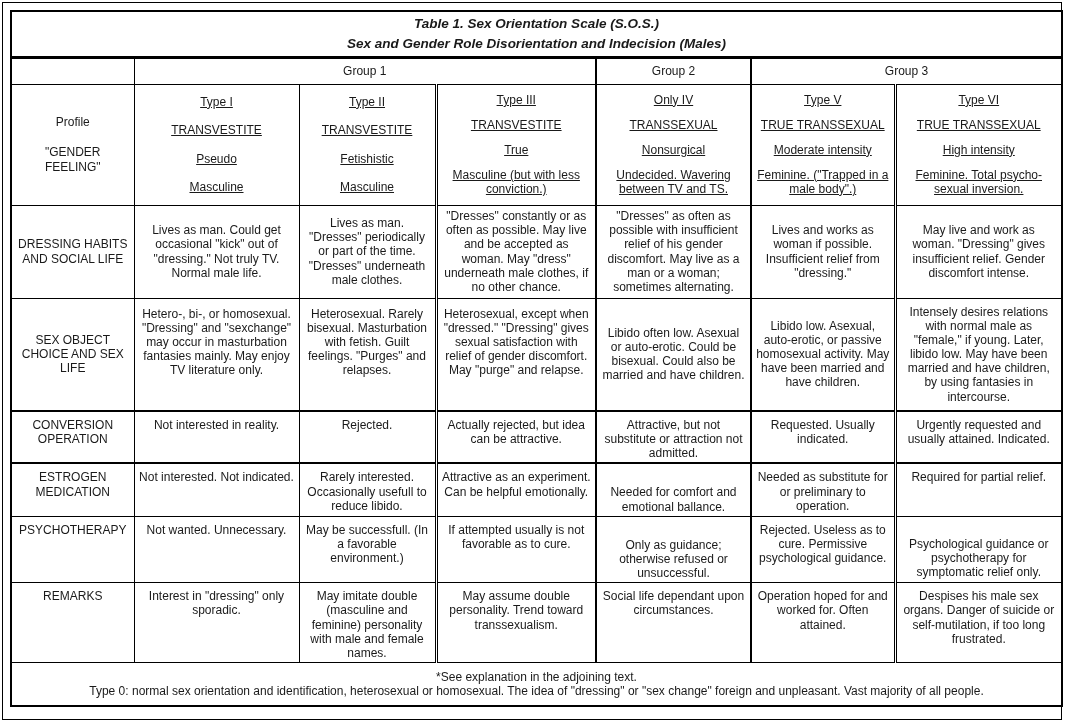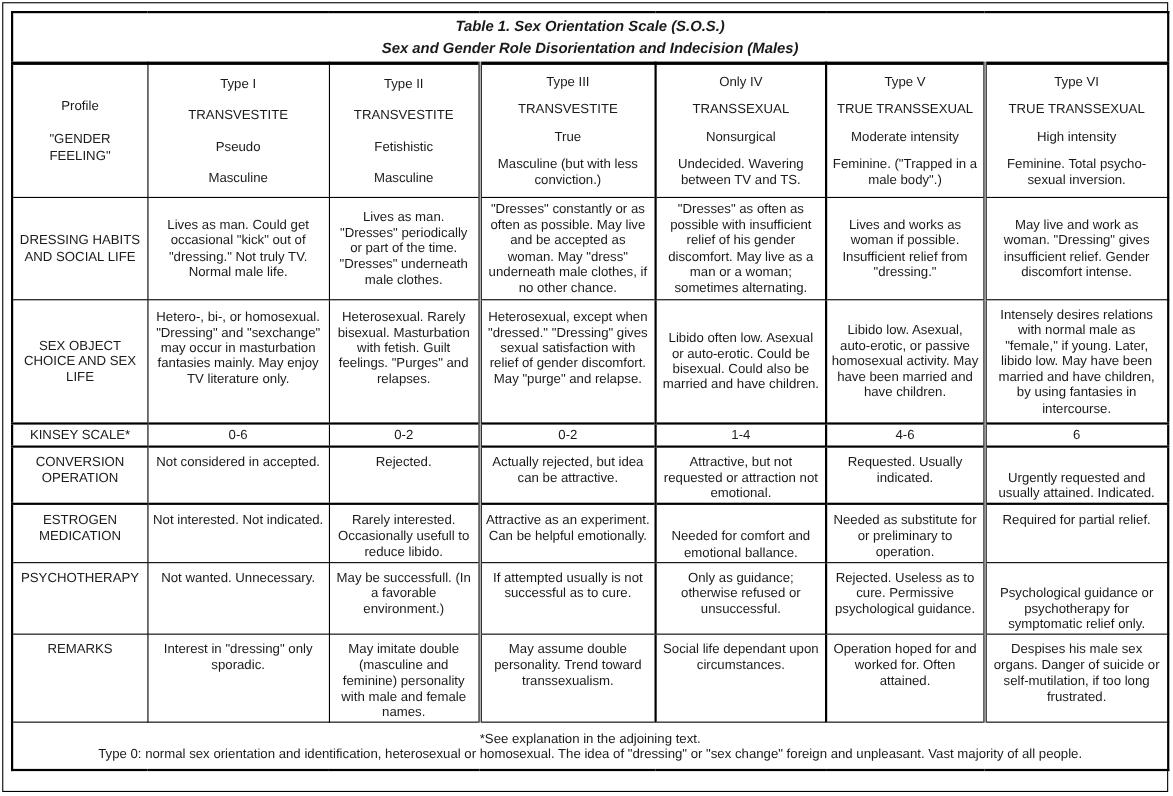--- a/index.html
+++ b/index.html
@@ -4,21 +4,21 @@
 <style>
   html,body { margin:0; padding:0; background:#ffffff; }
   body { width:1066px; height:724px; font-family:"Liberation Sans","DejaVu Sans",sans-serif; color:#1a1a1a; }
   .page-frame { position:absolute; left:2px; top:2px; width:1060px; height:718px; border:1px solid #000; box-sizing:border-box; }
   .scan-table { position:absolute; left:7px; top:7px; width:1052px; border-collapse:collapse; table-layout:fixed; border:2px solid #000; background:#fff; }
   .scan-table td { border:1px solid #000; text-align:center; vertical-align:middle; font-size:12px; line-height:1.18; padding:2px 4px; overflow:hidden; }
   .title-cell { border-bottom:3px solid #000 !important; }
   .title-line { font-weight:bold; font-style:italic; font-size:13.5px; line-height:1.45; }
   .group-cell { height:21px; font-size:12.5px; }
   .profile-cell { height:116px; vertical-align:top; }
-  .profile-stack { display:flex; flex-direction:column; justify-content:space-around; height:114px; }
+  .profile-stack { display:flex; flex-direction:column; justify-content:space-around; height:114px;text-decoration:underline; }
   .row-label-cell { font-size:12px; }
   
   .v-double { border-left:3px double #000 !important; }
   .v-group  { border-left:2px solid #000 !important; }
   .h-thick td { border-top:2px solid #000 !important; }
   .footnote-cell { text-align:left; vertical-align:top; height:38px; padding:3px 5px; font-size:12px;margin-left:48px; }
 </style>
 </head>
 <body>
 
@@ -35,20 +35,26 @@
   </colgroup>
 
   <tbody>
         <tr style="height:46px">
     <td colspan="7" class="title-cell">
       <div class="title-line">Table 1. Sex Orientation Scale (S.O.S.)</div>
       <div class="title-line">Sex and Gender Role Disorientation and Indecision (Males)</div>
     </td>
   </tr>
 
+  <tr style="height:21px">
+    <td class="group-cell"></td>
+    <td class="group-cell" colspan="3">Group 1</td>
+    <td class="group-cell v-group">Group 2</td>
+    <td class="group-cell v-group" colspan="2">Group 3</td>
+  </tr>
 
   <tr style="height:116px">
     <td class="row-label-cell">
       <div style="margin-bottom:16px">Profile</div>
       <div>"GENDER FEELING"</div>
     </td>
     <td class="profile-cell">
       <div class="profile-stack">
         <div>Type I</div>
         <div>TRANSVESTITE</div>
@@ -111,56 +117,47 @@
   <tr style="height:113px">
     <td class="row-label-cell">SEX OBJECT CHOICE AND SEX LIFE</td>
     <td style="vertical-align:top; padding-top:8px">Hetero-, bi-, or homosexual. "Dressing" and "sexchange" may occur in masturbation fantasies mainly. May enjoy TV literature only.</td>
     <td style="vertical-align:top; padding-top:8px">Heterosexual. Rarely bisexual. Masturbation with fetish. Guilt feelings. "Purges" and relapses.</td>
     <td class="v-double" style="vertical-align:top; padding-top:8px">Heterosexual, except when "dressed." "Dressing" gives sexual satisfaction with relief of gender discomfort. May "purge" and relapse.</td>
     <td class="v-group">Libido often low. Asexual or auto-erotic. Could be bisexual. Could also be married and have children.</td>
     <td class="v-group">Libido low. Asexual, auto-erotic, or passive homosexual activity. May have been married and have children.</td>
     <td class="v-double">Intensely desires relations with normal male as "female," if young. Later, libido low. May have been married and have children, by using fantasies in intercourse.</td>
   </tr>
 
-  <tr class="h-thick" style="height:21px">
-    <td class="row-label-cell">KINSEY SCALE*</td>
-    <td>0-6</td>
-    <td>0-2</td>
-    <td class="v-double">0-2</td>
-    <td class="v-group">1-4</td>
-    <td class="v-group">4-6</td>
-    <td class="v-double">6</td>
-  </tr>
 
   <tr class="h-thick" style="height:52px">
     <td class="row-label-cell" style="vertical-align:top; padding-top:6px">CONVERSION OPERATION</td>
-    <td style="vertical-align:top; padding-top:6px">Not considered in accepted.</td>
+    <td style="vertical-align:top; padding-top:6px">Not interested in reality.</td>
     <td style="vertical-align:top; padding-top:6px">Rejected.</td>
     <td class="v-double" style="vertical-align:top; padding-top:6px">Actually rejected, but idea can be attractive.</td>
-    <td class="v-group" style="vertical-align:top; padding-top:6px">Attractive, but not requested or attraction not emotional.</td>
+    <td class="v-group" style="vertical-align:top; padding-top:6px">Attractive, but not substitute or attraction not admitted.</td>
     <td class="v-group" style="vertical-align:top; padding-top:6px">Requested. Usually indicated.</td>
-    <td class="v-double" style="vertical-align:top; padding-top:20px">Urgently requested and usually attained. Indicated.</td>
+    <td class="v-double" style="vertical-align:top; padding-top:6px">Urgently requested and usually attained. Indicated.</td>
   </tr>
 
   <tr class="h-thick" style="height:52px">
     <td class="row-label-cell" style="vertical-align:top; padding-top:6px">ESTROGEN MEDICATION</td>
     <td style="vertical-align:top; padding-top:6px">Not interested. Not indicated.</td>
     <td style="vertical-align:top; padding-top:6px">Rarely interested. Occasionally usefull to reduce libido.</td>
     <td class="v-double" style="vertical-align:top; padding-top:6px">Attractive as an experiment. Can be helpful emotionally.</td>
     <td class="v-group" style="vertical-align:top; padding-top:21px">Needed for comfort and emotional ballance.</td>
     <td class="v-group" style="vertical-align:top; padding-top:6px">Needed as substitute for or preliminary to operation.</td>
     <td class="v-double" style="vertical-align:top; padding-top:6px">Required for partial relief.</td>
   </tr>
 
   <tr style="height:51px">
     <td class="row-label-cell" style="vertical-align:top; padding-top:6px">PSYCHOTHERAPY</td>
     <td style="vertical-align:top; padding-top:6px">Not wanted. Unnecessary.</td>
     <td style="vertical-align:top; padding-top:6px">May be successfull. (In a favorable environment.)</td>
-    <td class="v-double" style="vertical-align:top; padding-top:6px">If attempted usually is not successful as to cure.</td>
-    <td class="v-group" style="vertical-align:top; padding-top:6px">Only as guidance; otherwise refused or unsuccessful.</td>
+    <td class="v-double" style="vertical-align:top; padding-top:6px">If attempted usually is not favorable as to cure.</td>
+    <td class="v-group" style="vertical-align:top; padding-top:21px">Only as guidance; otherwise refused or unsuccessful.</td>
     <td class="v-group" style="vertical-align:top; padding-top:6px">Rejected. Useless as to cure. Permissive psychological guidance.</td>
     <td class="v-double" style="vertical-align:top; padding-top:20px">Psychological guidance or psychotherapy for symptomatic relief only.</td>
   </tr>
 
   <tr style="height:80px">
     <td class="row-label-cell" style="vertical-align:top; padding-top:6px">REMARKS</td>
     <td style="vertical-align:top; padding-top:6px">Interest in "dressing" only sporadic.</td>
     <td style="vertical-align:top; padding-top:6px">May imitate double (masculine and feminine) personality with male and female names.</td>
     <td class="v-double" style="vertical-align:top; padding-top:6px">May assume double personality. Trend toward transsexualism.</td>
     <td class="v-group" style="vertical-align:top; padding-top:6px">Social life dependant upon circumstances.</td>

